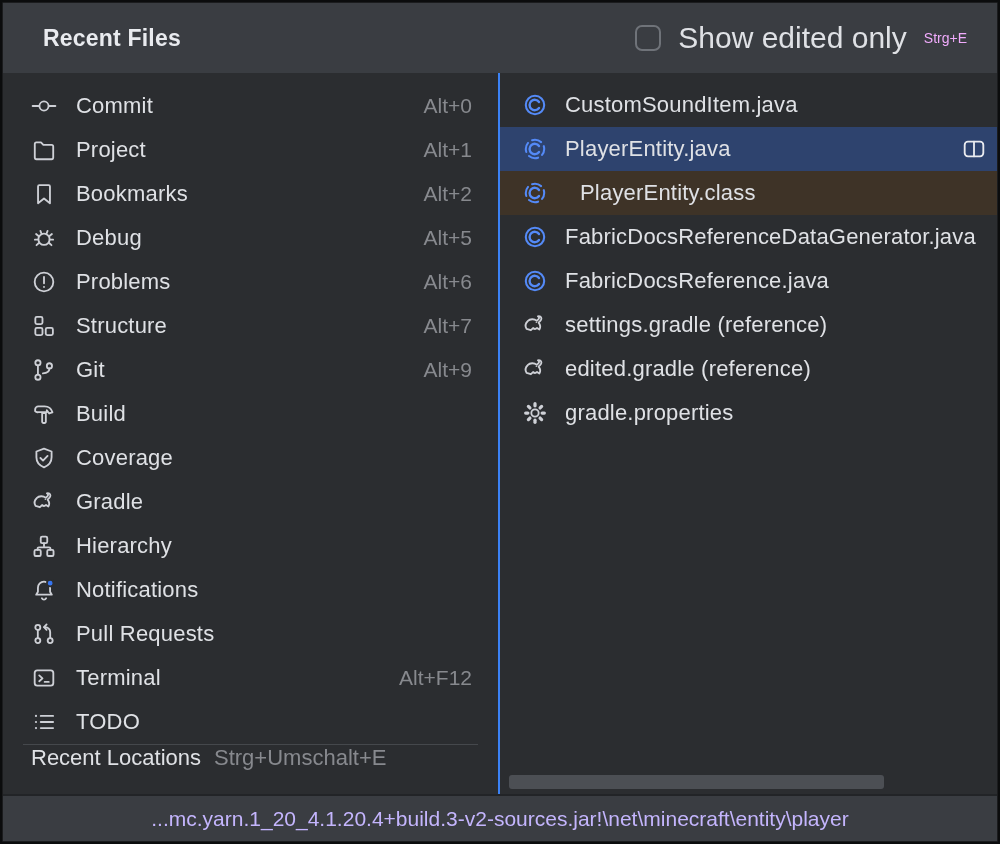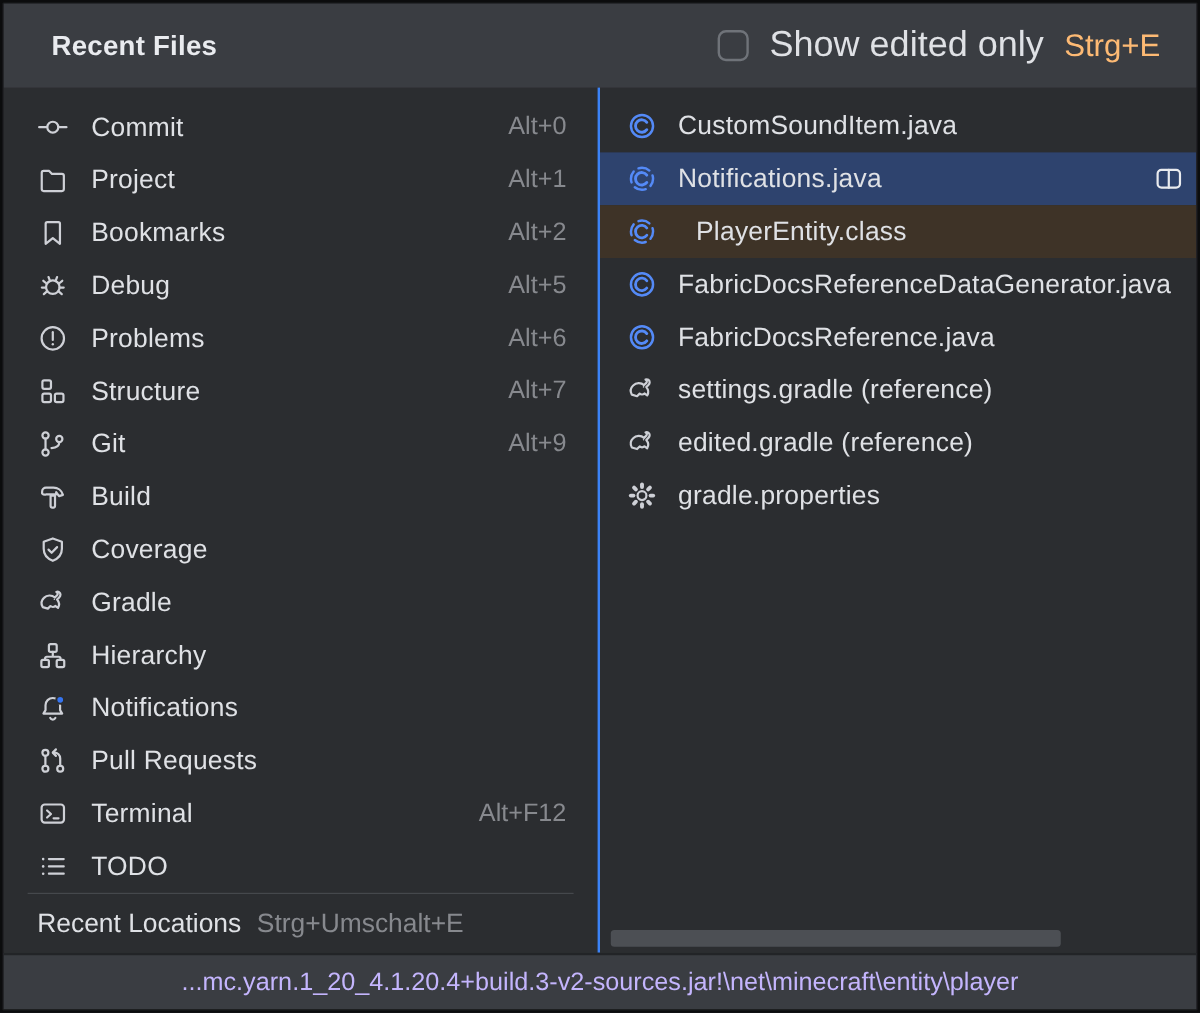--- a/index.html
+++ b/index.html
@@ -24,37 +24,37 @@
     display:flex; align-items:center;
     padding:0 30px 0 40px;
   }
   .title { font-size:23px; font-weight:700; color:#e9ebef; letter-spacing:.2px; }
   .header-right { margin-left:auto; display:flex; align-items:center; gap:17px; }
   .checkbox {
     width:26px; height:26px; border:2px solid #6f7379; border-radius:7px;
     background:transparent;
   }
   .cb-label { font-size:30px; color:#dfe1e5; }
-  .cb-shortcut { font-size:26px; color:#fdba74; }
+  .cb-shortcut { font-size:14px; color:#f0abfc; }
   
   .body { flex:1; min-height:0; display:flex; }
   .left {
     flex:none; width:497px; border-right:2px solid #3b82f6;
     display:flex; flex-direction:column; padding-top:11px;
   }
   .tw-row {
     flex:none; height:44px; display:flex; align-items:center;
     padding:0 26px 0 28px; gap:19px;
   }
   .icon { width:26px; height:26px; flex:none; display:flex; align-items:center; justify-content:center; color:#ced0d6; }
   .tw-label { font-size:22px; color:#dfe1e5; letter-spacing:.2px; white-space:nowrap; }
   .tw-shortcut { margin-left:auto; font-size:21px; color:#87898e; white-space:nowrap; }
   .left-divider { margin:2px 20px 0 20px; border-top:1px solid #45484c; margin-top:auto; }
   .recent-locations {
-    flex:none; height:50px; display:flex; align-items:center;
+    flex:none; height:50px; display:flex; 
     padding:0 28px; gap:13px;
   }
   .rl-label { font-size:22px; color:#dfe1e5; white-space:nowrap; }
   .rl-shortcut { font-size:22px; color:#87898e; white-space:nowrap; }
   
   .right { flex:1; min-width:0; position:relative; padding-top:10px; overflow:hidden; }
   .file-row {
     height:44px; display:flex; align-items:center;
     padding:0 10px 0 22px; gap:17px; white-space:nowrap;
   }
@@ -286,21 +286,21 @@
             </span>
             <span class="file-name">CustomSoundItem.java</span>
           </div>
           <div class="file-row selected">
             <span class="file-icon java">
               <svg viewBox="0 0 24 24" width="26" height="26" fill="none" stroke="currentColor" stroke-width="1.7" stroke-linecap="round" stroke-linejoin="round">
                 <circle cx="12" cy="12" r="8.5" stroke-width="1.9" stroke-dasharray="8.9 4.45" stroke-dashoffset="3"></circle>
                 <path d="M15.7 9.2a4.8 4.8 0 1 0 0 5.6" stroke-width="2.2"></path>
               </svg>
             </span>
-            <span class="file-name">Notifications.java</span>
+            <span class="file-name">PlayerEntity.java</span>
             <span class="split-btn">
               <svg viewBox="0 0 24 24" width="26" height="26" fill="none" stroke="currentColor" stroke-width="1.7" stroke-linecap="round" stroke-linejoin="round">
                 <rect x="3.4" y="5.2" width="17.2" height="13.6" rx="3"></rect>
                 <line x1="12" y1="5.2" x2="12" y2="18.8"></line>
               </svg>
             </span>
           </div>
           <div class="file-row edited">
             <span class="file-icon java">
               <svg viewBox="0 0 24 24" width="26" height="26" fill="none" stroke="currentColor" stroke-width="1.7" stroke-linecap="round" stroke-linejoin="round">

